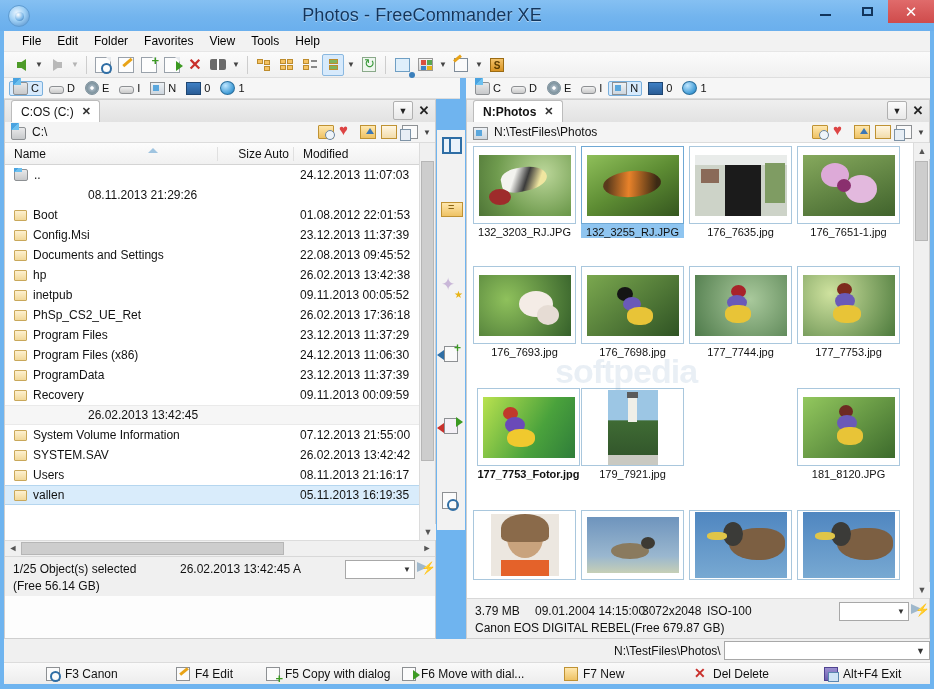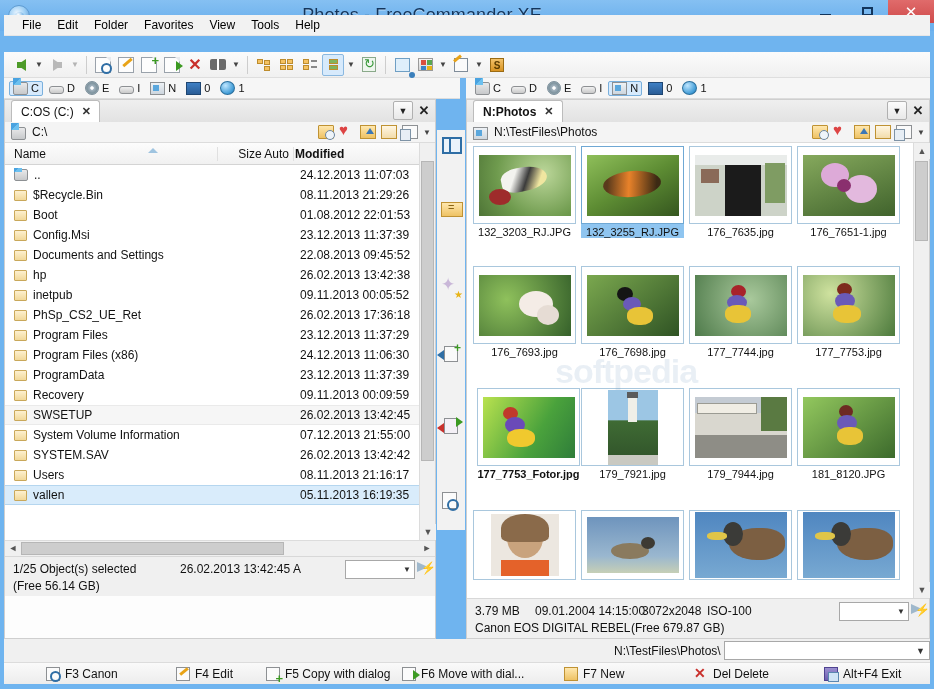--- a/index.html
+++ b/index.html
@@ -44,21 +44,21 @@
   .wbtn {
     width: 42px; height: 23px; display: flex; align-items: center; justify-content: center;
     color: #12355c; font-size: 13px; line-height: 1;
   }
   .wbtn.min span { display:block; width:11px; height:2px; background:#12355c; margin-top:7px;}
   .wbtn.max span { display:block; width:11px; height:9px; border:2px solid #12355c;}
   .wbtn.close { background: linear-gradient(180deg,#e06b6b,#cf4b4b); width: 46px; color: #fff; font-size: 15px; }
 
   
   .menubar {
-    position: absolute; left: 4px; top: 15px; width: 926px; height: 21px;
+    position: absolute; left: 4px; top: 31px; width: 926px; height: 21px;
     background: #f2f2f2;
     display: flex; align-items: center; padding-left: 10px;
     border-bottom: 1px solid #e6e6e6;
   }
   .menuitem { padding: 2px 8px; color: #000; font-size: 12px; }
 
   
   .toolbar {
     position: absolute; left: 4px; top: 52px; width: 926px; height: 26px;
     background: linear-gradient(180deg,#fbfbfb,#f0f0f0);
@@ -158,21 +158,21 @@
   .pb-copy::after{content:"";position:absolute;left:-3px;top:3px;width:9px;height:10px;background:#e7eef5;border:1px solid #7e93a6;}
 
   
   .hdrrow {
     position:absolute; left:0; right:0; height:22px; background:linear-gradient(180deg,#fcfcfc,#f1f1f1);
     border-bottom:1px solid #d4d4d4; display:flex; align-items:center; font-size:12px; color:#111;
   }
   .hdr-name { width:212px; padding-left:9px; position:relative; }
   .hdr-name::after{content:"";position:absolute;left:143px;top:1px;border-left:5px solid transparent;border-right:5px solid transparent;border-bottom:5px solid #9fc4e0;}
   .hdr-size { width:76px; text-align:right; padding-right:4px; border-left:1px solid #e0e0e0;}
-  .hdr-mod { flex:1; padding-left:1px; border-left:1px solid #e0e0e0;font-weight:bold;}
+  .hdr-mod { flex:1; padding-left:9px; border-left:1px solid #e0e0e0;}
   .hdr-scroll { width:16px; text-align:center; color:#555; font-size:9px;}
 
   .rows { position:absolute; left:0; right:0; overflow:hidden; background:#fff; }
   .row { height:20px; display:flex; align-items:center; font-size:12px; color:#111; }
   .row.sel { background:#d9ecfb; border-top:1px solid #b5d6ef; border-bottom:1px solid #b5d6ef; height:20px;justify-content:space-between;}
   .row.hov { background:#f6f6f6; border-top:1px solid #eaeaea; border-bottom:1px solid #eaeaea;}
   .cell-name { width:212px; padding-left:9px; display:flex; align-items:center; gap:6px; overflow:hidden; white-space:nowrap;}
   .cell-size { width:76px; text-align:right; padding-right:6px;}
   .cell-mod { flex:1; padding-left:7px;}
   .fic-folder { width:13px;height:11px;flex:0 0 auto;
@@ -464,24 +464,20 @@
     <div class="rows" style="top:65px; height:375px; right:16px;">
       <div class="row">
           <div class="cell-name">
             <span class="fic-drive"></span>
             <span>..</span>
           </div>
           <div class="cell-size"></div>
           <div class="cell-mod">24.12.2013 11:07:03</div>
         </div>
       <div class="row">
-          <div class="cell-name">
-            <span class="fic-folder"></span>
-            <span>$Recycle.Bin</span>
-          </div>
           <div class="cell-size"></div>
           <div class="cell-mod">08.11.2013 21:29:26</div>
         </div>
       <div class="row">
           <div class="cell-name">
             <span class="fic-folder"></span>
             <span>Boot</span>
           </div>
           <div class="cell-size"></div>
           <div class="cell-mod">01.08.2012 22:01:53</div>
@@ -552,24 +548,20 @@
         </div>
       <div class="row">
           <div class="cell-name">
             <span class="fic-folder"></span>
             <span>Recovery</span>
           </div>
           <div class="cell-size"></div>
           <div class="cell-mod">09.11.2013 00:09:59</div>
         </div>
       <div class="row hov">
-          <div class="cell-name">
-            <span class="fic-folder"></span>
-            <span>SWSETUP</span>
-          </div>
           <div class="cell-size"></div>
           <div class="cell-mod">26.02.2013 13:42:45</div>
         </div>
       <div class="row">
           <div class="cell-name">
             <span class="fic-folder"></span>
             <span>System Volume Information</span>
           </div>
           <div class="cell-size"></div>
           <div class="cell-mod">07.12.2013 21:55:00</div>
@@ -754,31 +746,20 @@
       <div class="thumbcell" style="left:114px; top:245px;">
         <div class="thumbbox">
             <div class="thumbimg" style="width:50px;height:75px;background:linear-gradient(180deg,#9cc6e4 40%,#3f6b34 41%,#2f5129);position:relative;overflow:hidden">
               <i style="position:absolute;left:20px;top:6px;width:9px;height:26px;background:#efefe8"></i>
               <i style="position:absolute;left:19px;top:2px;width:11px;height:6px;background:#5b5b5b"></i>
               <i style="position:absolute;left:0;bottom:0;width:50px;height:10px;background:#c9c9c1"></i>
             </div>
           </div>
         <div class="thumblabel">179_7921.jpg</div>
       </div>
-      <div class="thumbcell" style="left:222px; top:245px;">
-        <div class="thumbbox">
-            <div class="thumbimg" style="background:#d9d7cf;position:relative;overflow:hidden">
-              <i style="position:absolute;left:0;top:0;width:92px;height:16px;background:#c4cbd3"></i>
-              <i style="position:absolute;left:2px;top:6px;width:60px;height:11px;background:#f0ede4;border:1px solid #9b9b93"></i>
-              <i style="position:absolute;left:0;top:38px;width:92px;height:23px;background:#8e8d86"></i>
-              <i style="position:absolute;left:66px;top:0;width:26px;height:34px;background:#5a7a42"></i>
-            </div>
-          </div>
-        <div class="thumblabel">179_7944.jpg</div>
-      </div>
       <div class="thumbcell" style="left:330px; top:245px;">
         <div class="thumbbox">
             <div class="thumbimg" style="background:linear-gradient(140deg,#93c85e,#3c6a2c);position:relative;overflow:hidden">
               <i style="position:absolute;left:36px;top:8px;width:14px;height:13px;background:#6d2a22;border-radius:50%"></i>
               <i style="position:absolute;left:34px;top:18px;width:20px;height:16px;background:#6a5ab8;border-radius:50%"></i>
               <i style="position:absolute;left:34px;top:30px;width:26px;height:18px;background:#e8c437;border-radius:45%"></i>
             </div>
           </div>
         <div class="thumblabel">181_8120.JPG</div>
       </div>

